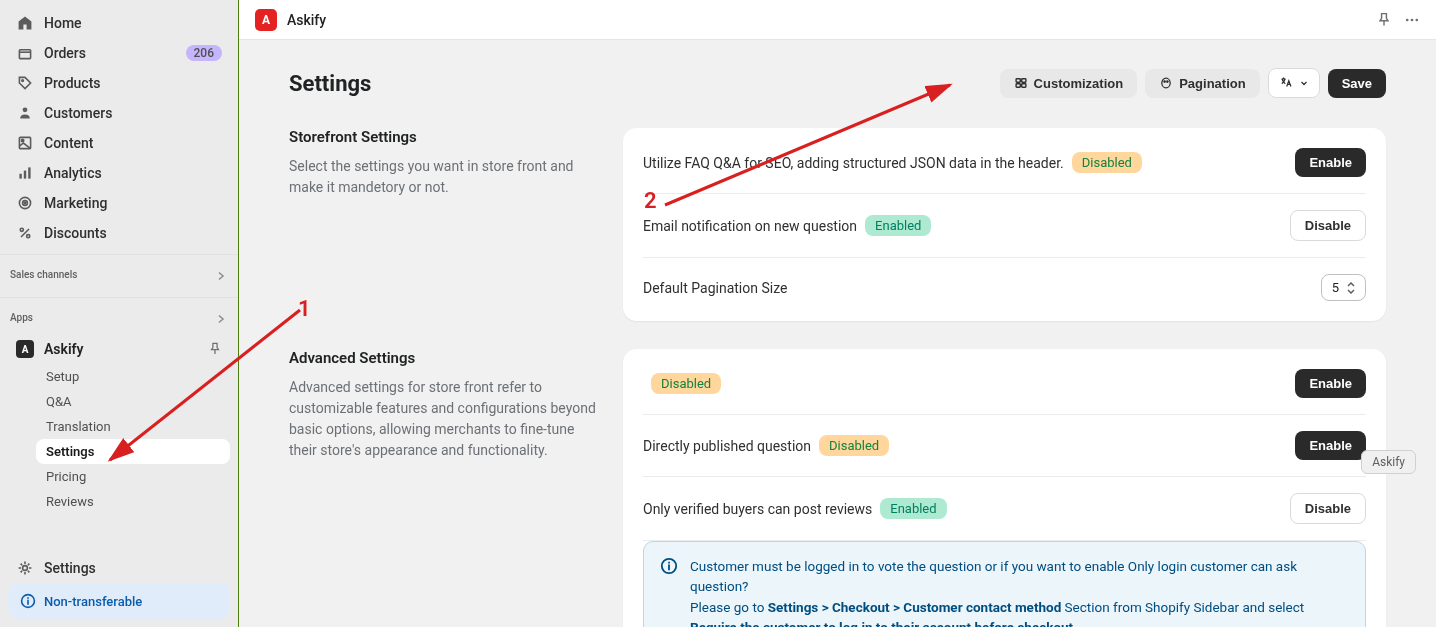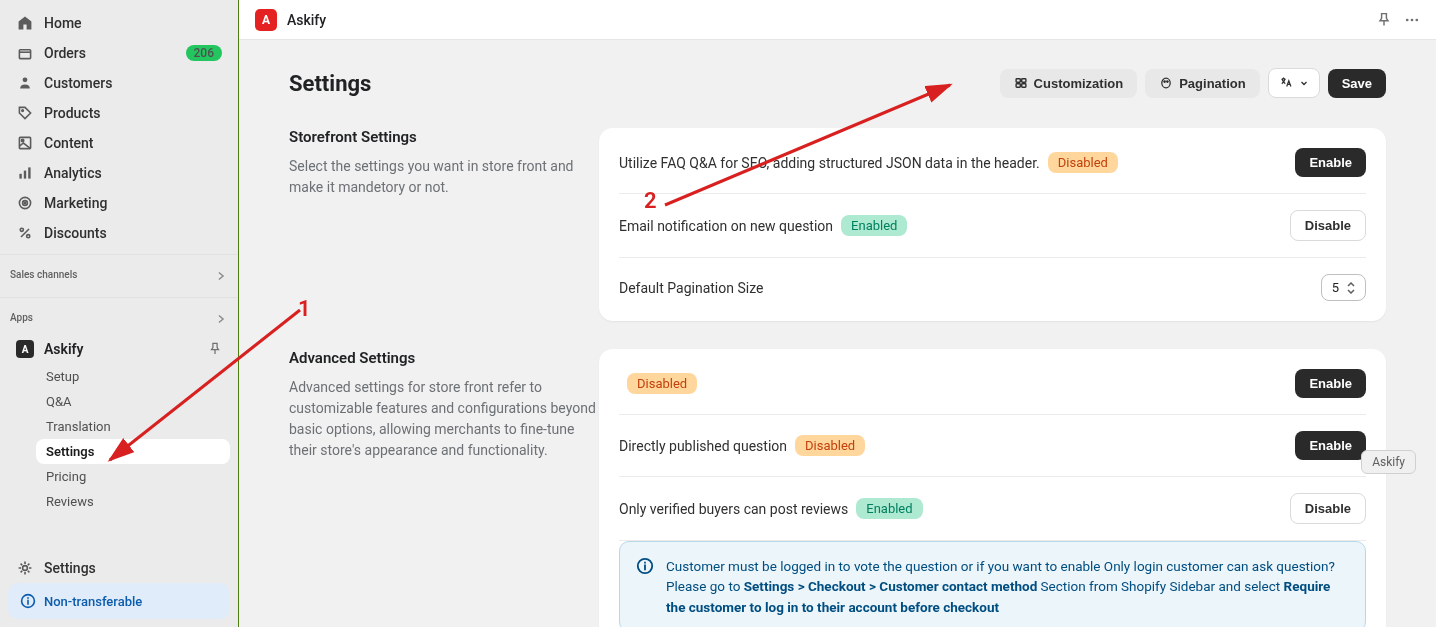--- a/index.html
+++ b/index.html
@@ -2,21 +2,21 @@
 <html><head>
 <meta charset="utf-8">
 <style>
 * { margin: 0; padding: 0; box-sizing: border-box; }
 body { font-family: -apple-system, BlinkMacSystemFont, "Segoe UI", Roboto, sans-serif; background: #f1f1f1; color: #202223; font-size: 14px; width: 1436px; height: 627px; overflow: hidden; position: relative; }
 
 .sidebar { position: absolute; left: 0; top: 0; width: 239px; height: 627px; background: #ebebeb; border-right: 1px solid #4d7c0f; display: flex; flex-direction: column; }
 .sidebar-top { padding: 8px 8px 0 8px; }
 .nav-item { display: flex; align-items: center; padding: 6px 8px; border-radius: 8px; cursor: pointer; font-weight: 500; color: #303030; gap: 10px; }
 .nav-item .icon { width: 18px; height: 18px; display: flex; align-items: center; justify-content: center; flex-shrink: 0; }
-.nav-badge { margin-left: auto; background: #22c55e; padding: 1px 8px; border-radius: 8px; font-size: 12px; color: #505050; }
+.nav-badge { margin-left: auto; background: #c4b5fd; padding: 1px 8px; border-radius: 8px; font-size: 12px; color: #505050; }
 .section-header { display: flex; justify-content: space-between; padding: 8px 10px; color: #616161; font-size: 10px; font-weight: 500; cursor: pointer; }
 .sub-nav { padding-left: 28px; }
 .sub-nav .nav-item { font-weight: 450; font-size: 13px; padding: 5px 10px; color: #505050; }
 .sub-nav-item-active { background: #fff !important; font-weight: 600 !important; position: relative; color: #1a1a1a !important; }
 .app-header-item { display: flex; align-items: center; gap: 10px; padding: 6px 8px; font-weight: 600; border-radius: 8px; }
 .app-icon-sm { width: 18px; height: 18px; background: #2a2a2a; border-radius: 4px; display: flex; align-items: center; justify-content: center; color: #fff; font-size: 10px; font-weight: bold; }
 .pin-side { margin-left: auto; color: #616161; }
 
 .bottom-section { margin-top: auto; padding: 8px; }
 .non-transfer { display: flex; align-items: center; gap: 8px; background: #e0ecf9; padding: 10px 12px; border-radius: 10px; color: #0b5cad; font-weight: 500; font-size: 13px; }
@@ -29,31 +29,31 @@
 .main { position: absolute; left: 239px; top: 40px; right: 0; bottom: 0; overflow: auto; padding: 28px 50px; }
 .page-head { display: flex; align-items: center; margin-bottom: 30px; }
 .page-title { font-size: 22px; font-weight: 700; }
 .head-actions { margin-left: auto; display: flex; gap: 8px; align-items: center; }
 .btn { border: none; border-radius: 8px; padding: 7px 14px; font-size: 13px; font-weight: 550; cursor: pointer; display: inline-flex; align-items: center; gap: 6px; }
 .btn-light { background: #e8e8e8; color: #303030; }
 .btn-dark { background: #2a2a2a; color: #fff; }
 .btn-outline { background: #fff; border: 1px solid #dadada; color: #303030; }
 .btn-icon-only { padding: 7px 10px; }
 
-.section-row { display: flex; margin-bottom: 28px; }
+.section-row { display: flex; gap: 24px; margin-bottom: 28px; }
 .section-info { width: 310px; flex-shrink: 0; }
 .section-title { font-weight: 650; font-size: 15px; margin-bottom: 10px; }
 .section-desc { color: #6d7175; font-size: 14px; line-height: 1.5; }
 .card { flex: 1; background: #fff; border-radius: 14px; box-shadow: 0 1px 2px rgba(0,0,0,0.06); padding: 4px 20px; }
 .setting-row { display: flex; align-items: center; padding: 16px 0; border-bottom: 1px solid #ebebeb; }
 .setting-row:last-child { border-bottom: none; }
 .setting-label { color: #303030; font-size: 14px; }
 .setting-actions { margin-left: auto; }
 .badge { display: inline-block; padding: 3px 10px; border-radius: 8px; font-size: 13px; font-weight: 450; margin-left: 8px; }
-.badge-disabled { background: #ffd79d; color: #c2410c; }
+.badge-disabled { background: #ffd79d; color: #15803d; }
 .badge-enabled { background: #aee9d1; color: #007f5f; }
 .select-box { border: 1px solid #c0c0c0; border-radius: 8px; padding: 5px 10px; display: inline-flex; align-items: center; gap: 8px; font-size: 13px; background: #fff; }
 
 .banner { background: #ebf5fa; border: 1px solid #b8d8ea; border-radius: 10px; padding: 14px 16px; display: flex; gap: 12px; margin: 0 0 12px 0; color: #004d80; font-size: 13.5px; line-height: 1.5; }
 .banner-icon { flex-shrink: 0; margin-top: 1px; }
 .banner b { color: #004d80; }
 
 .float-tag { position: absolute; right: 20px; top: 450px; background: #f0f0f0; border: 1px solid #d0d0d0; padding: 4px 10px; border-radius: 6px; font-size: 12px; color: #606060; }
 
 svg { display: block; }
@@ -81,35 +81,35 @@
           <svg width="16" height="16" viewBox="0 0 20 20" fill="none" stroke="#5c5c5c" stroke-width="2">
             <rect x="3" y="6" width="14" height="11" rx="1"></rect>
             <path d="M3 9 L17 9"></path>
           </svg>
         </span>
       <span>Orders</span>
       <span class="nav-badge">206</span>
     </div>
     <div class="nav-item">
       <span class="icon">
+          <svg width="16" height="16" viewBox="0 0 20 20" fill="none" stroke="#5c5c5c" stroke-width="2">
+            <path d="M3 3 L10 3 L17 10 L10 17 L3 10 Z"></path>
+            <circle cx="7" cy="7" r="1" fill="#5c5c5c"></circle>
+          </svg>
+        </span>
+      <span>Products</span>
+    </div>
+    <div class="nav-item">
+      <span class="icon">
           <svg width="16" height="16" viewBox="0 0 20 20" fill="#5c5c5c">
             <circle cx="10" cy="6" r="3"></circle>
             <path d="M4 17 Q4 12 10 12 Q16 12 16 17 Z"></path>
           </svg>
         </span>
       <span>Customers</span>
-    </div>
-    <div class="nav-item">
-      <span class="icon">
-          <svg width="16" height="16" viewBox="0 0 20 20" fill="none" stroke="#5c5c5c" stroke-width="2">
-            <path d="M3 3 L10 3 L17 10 L10 17 L3 10 Z"></path>
-            <circle cx="7" cy="7" r="1" fill="#5c5c5c"></circle>
-          </svg>
-        </span>
-      <span>Products</span>
     </div>
     <div class="nav-item">
       <span class="icon">
           <svg width="16" height="16" viewBox="0 0 20 20" fill="none" stroke="#5c5c5c" stroke-width="2">
             <rect x="3" y="3" width="14" height="14" rx="1"></rect>
             <circle cx="7" cy="7" r="1.5" fill="#5c5c5c"></circle>
             <path d="M3 14 L8 10 L17 17"></path>
           </svg>
         </span>
       <span>Content</span>

